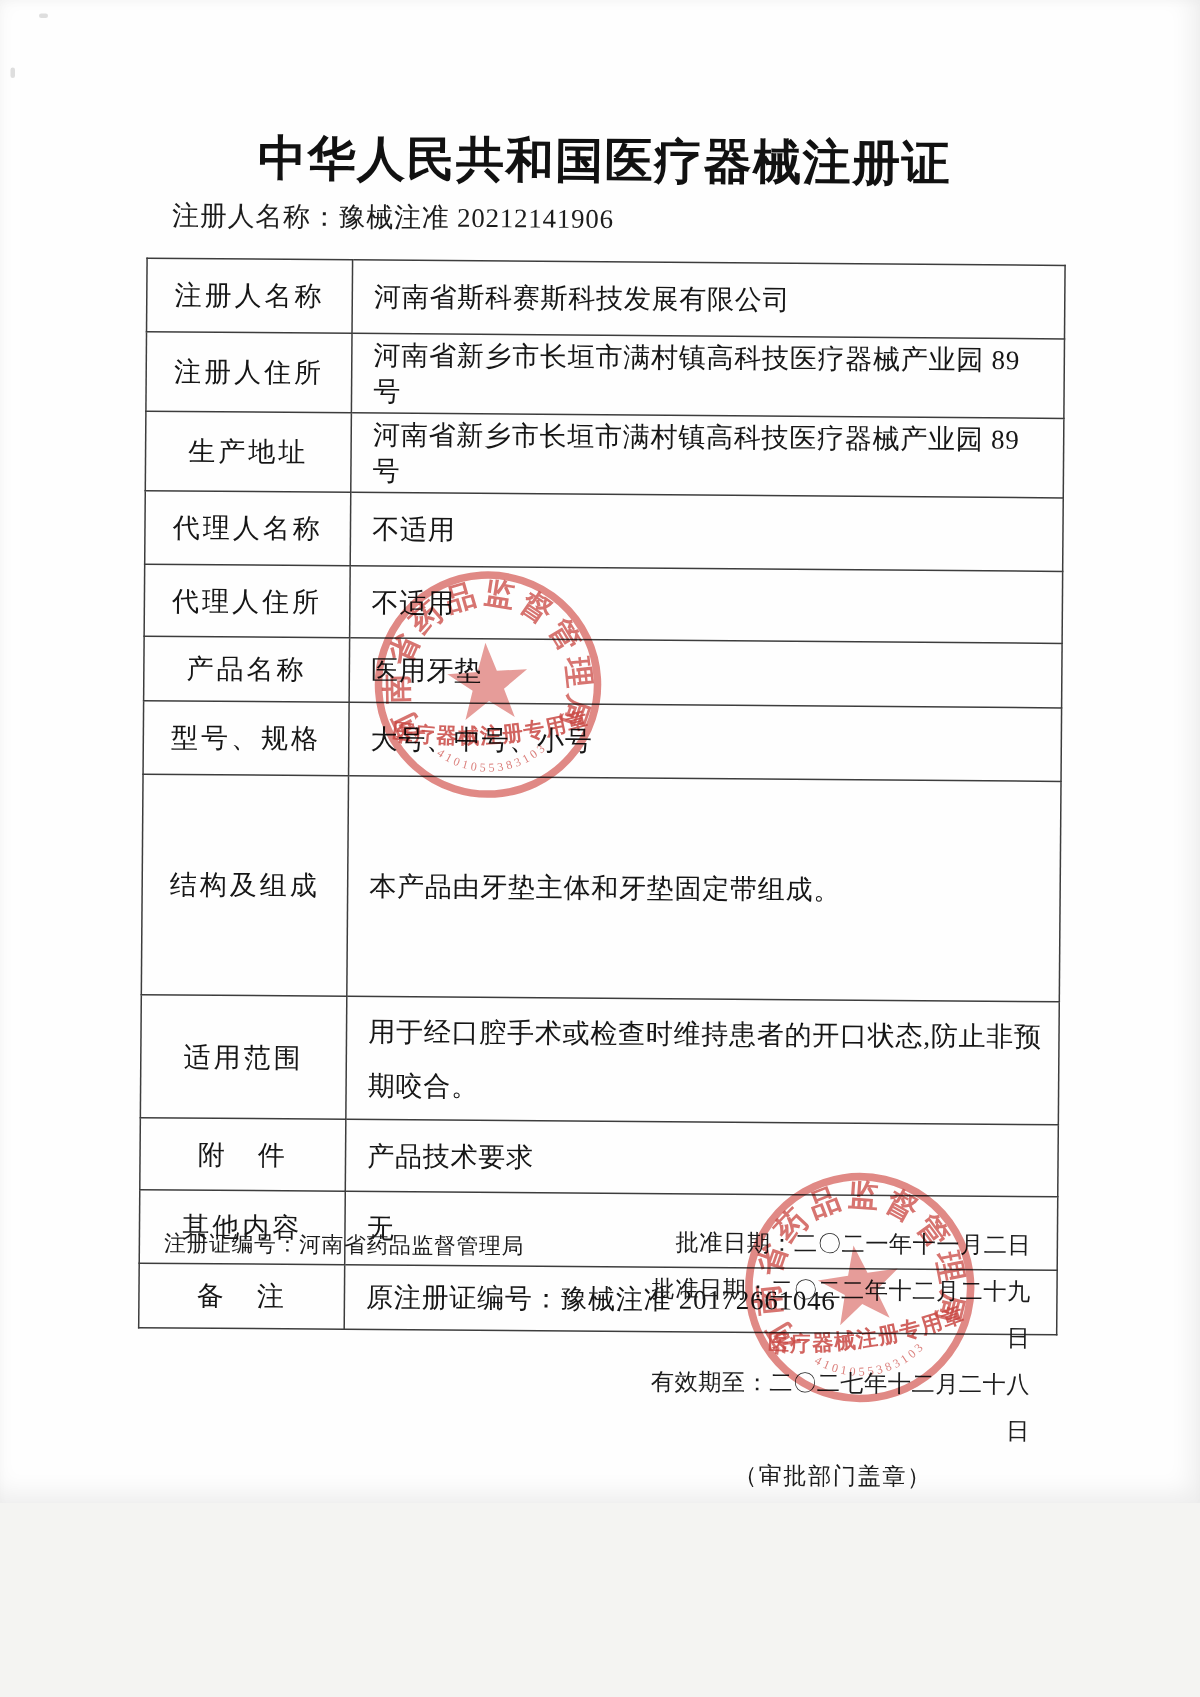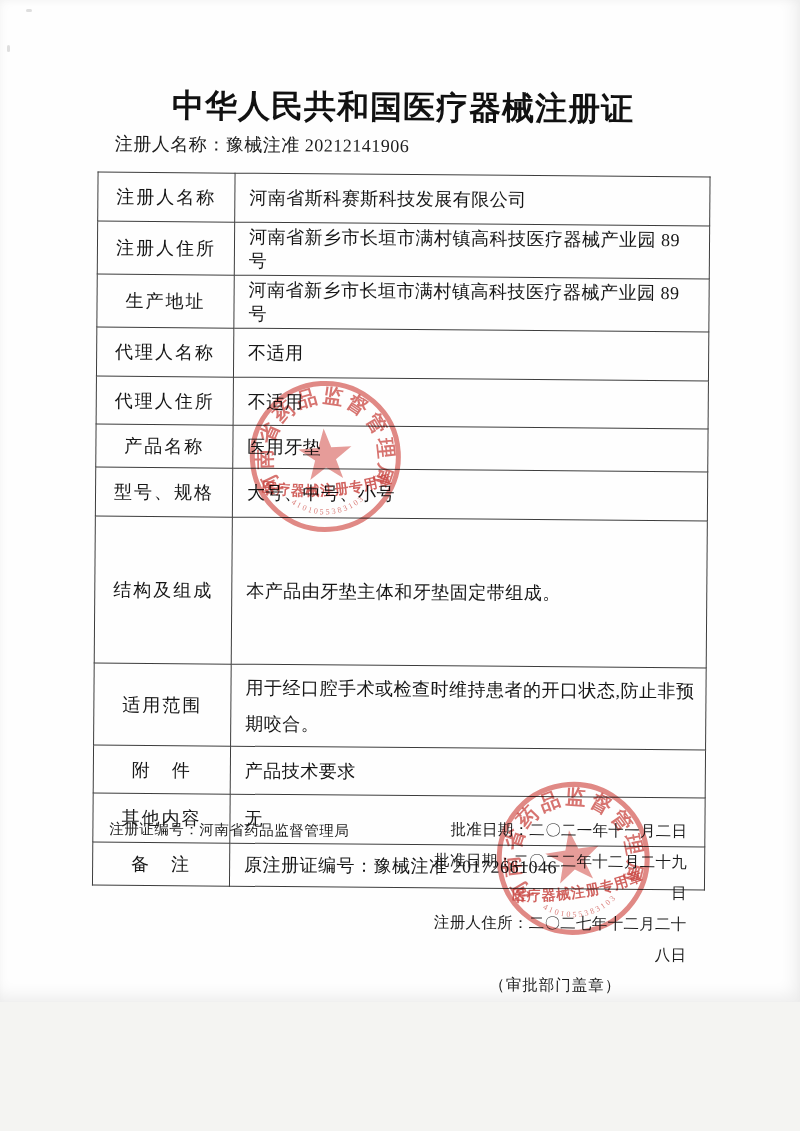--- a/index.html
+++ b/index.html
@@ -132,21 +132,21 @@
     </div>
 
     <div class="dates">
       <div>
         <span>批准日期：</span><span>二〇二一年十一月二日</span>
       </div>
       <div>
         <span>批准日期：</span><span>二〇二二年十二月二十九日</span>
       </div>
       <div>
-        <span>注册人住所：</span><span>二〇二七年十二月二十八日</span>
+        <span>有效期至：</span><span>二〇二七年十二月二十八日</span>
       </div>
       <div class="seal-note">（审批部门盖章）</div>
     </div>
 
     <svg id="stamp-top" class="stamp" viewBox="-80 -80 160 160" aria-hidden="true">
       <circle class="ring" cx="0" cy="0" r="73"></circle>
       <polygon class="star" points="0,-28 6.47,-8.9 26.6,-8.65 10.46,3.4 16.46,22.65 0,11 -16.46,22.65 -10.46,3.4 -26.6,-8.65 -6.47,-8.9"></polygon>
       <path id="arcA" d="M -44.2 31 A 54 54 0 1 1 44.2 31" fill="none"></path>
       <path id="sealA" d="M -62 32 A 300 300 0 0 0 62 32" fill="none"></path>
       <path id="numA" d="M -40 42 A 58 58 0 0 0 40 42" fill="none"></path>

